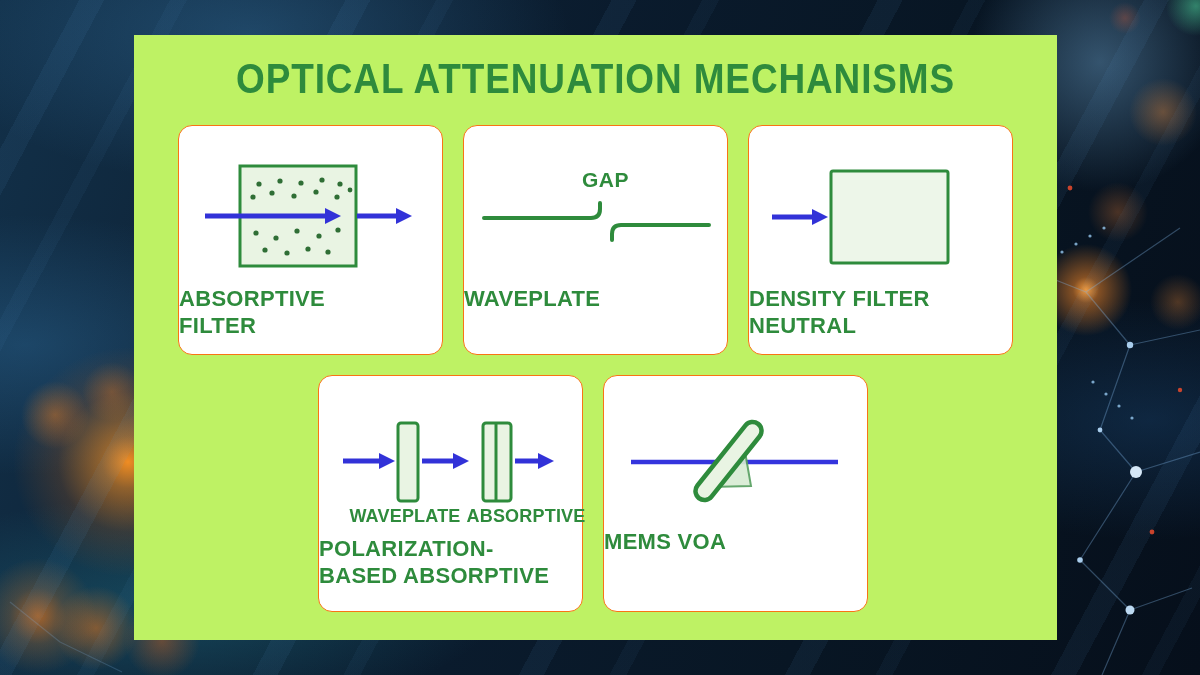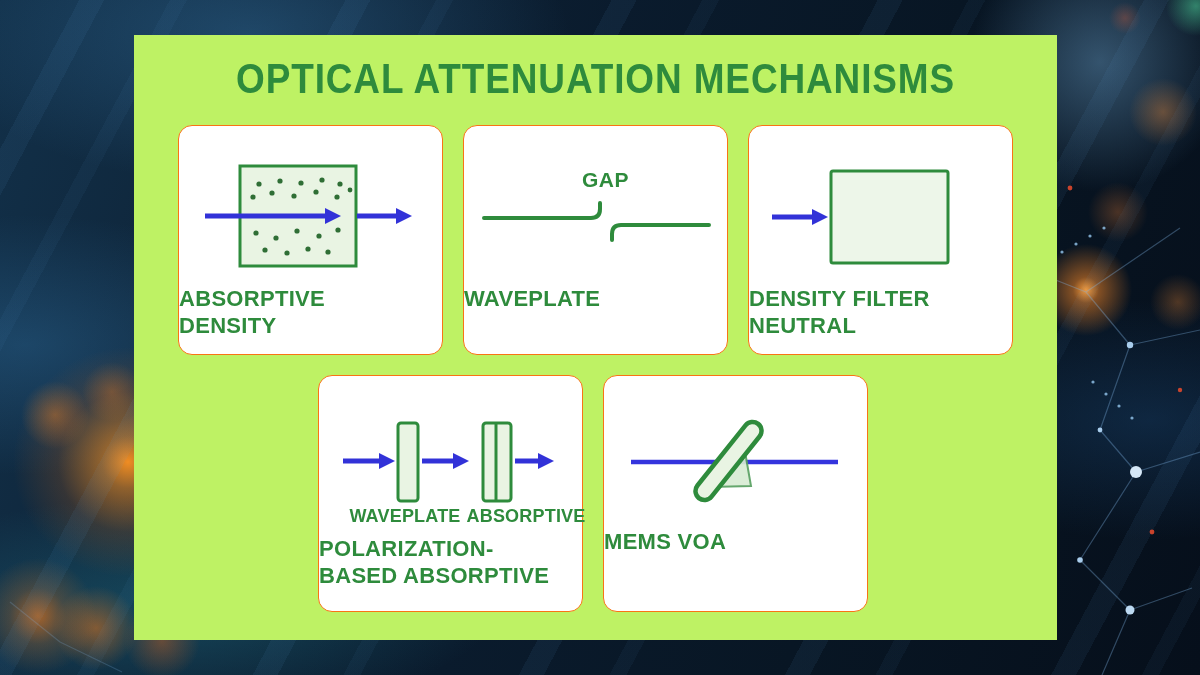--- a/index.html
+++ b/index.html
@@ -160,21 +160,21 @@
         </g>
         <g stroke="#3232d8" stroke-width="5" fill="#3232d8">
           <line x1="26" y1="90" x2="146" y2="90"></line>
           <polygon points="146,82 162,90 146,98" stroke="none"></polygon>
           <line x1="178" y1="90" x2="217" y2="90"></line>
           <polygon points="217,82 233,90 217,98" stroke="none"></polygon>
         </g>
       </svg>
       <div class="card-label">
         <div>ABSORPTIVE</div>
-        <div>DENSITY</div>
+        <div>FILTER</div>
       </div>
     </div>
 
     <div class="card c2">
       <div class="gap-label">GAP</div>
       <svg class="icon-svg" width="259" height="155" viewBox="0 0 259 155">
         <g stroke="#2e8b3c" stroke-width="4" fill="none" stroke-linecap="round">
           <path d="M20 92 L127 92 Q136 92 136 83 L136 77"></path>
           <path d="M245 99 L157 99 Q148 99 148 108 L148 114"></path>
         </g>

